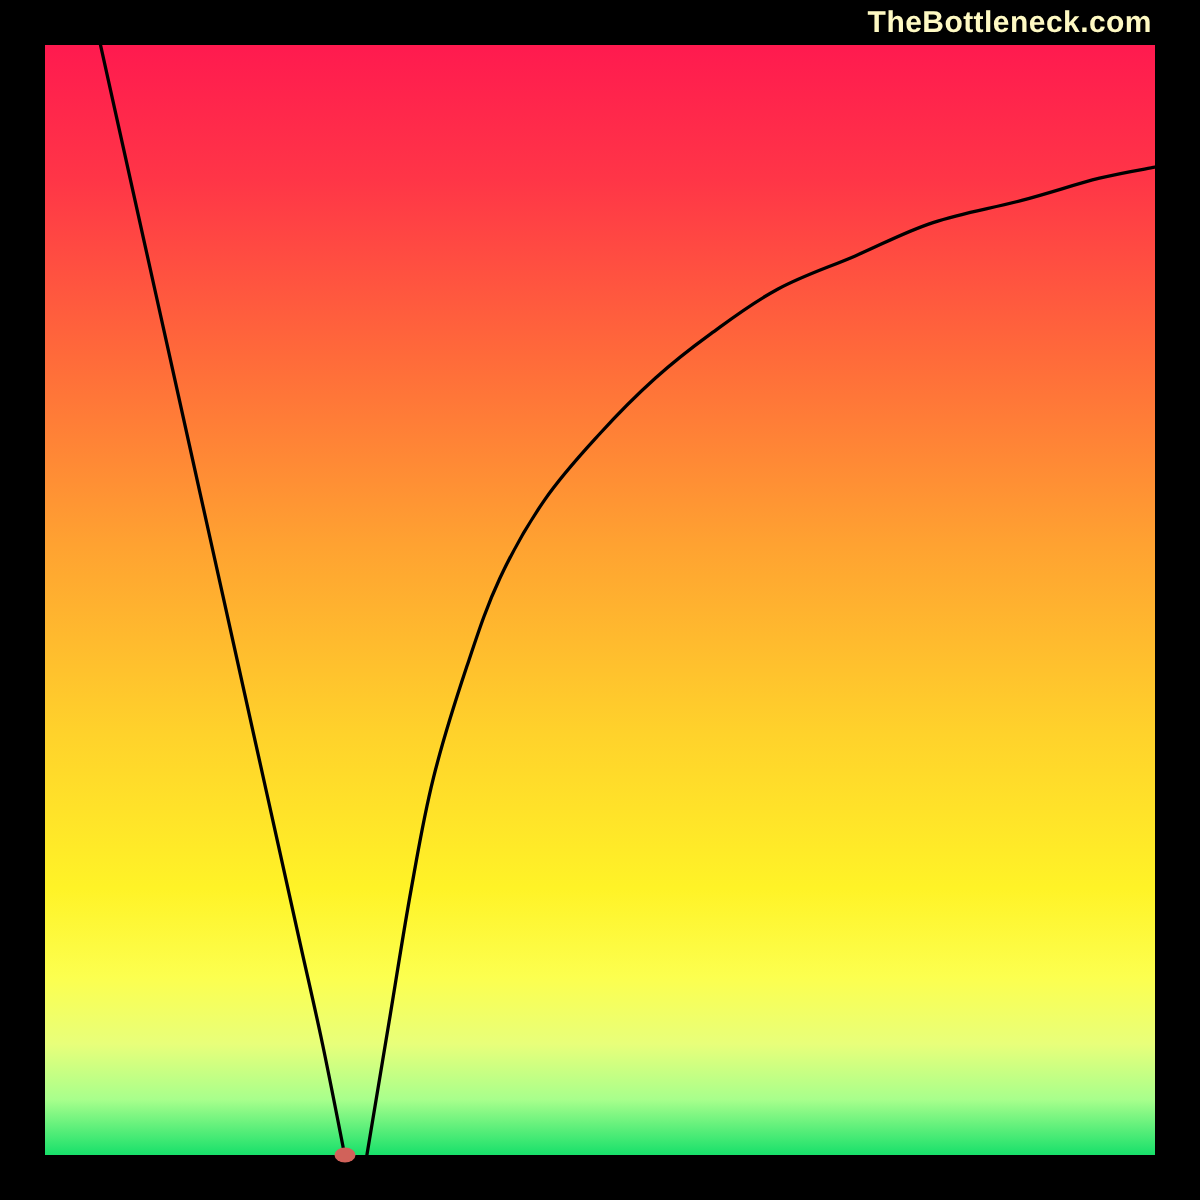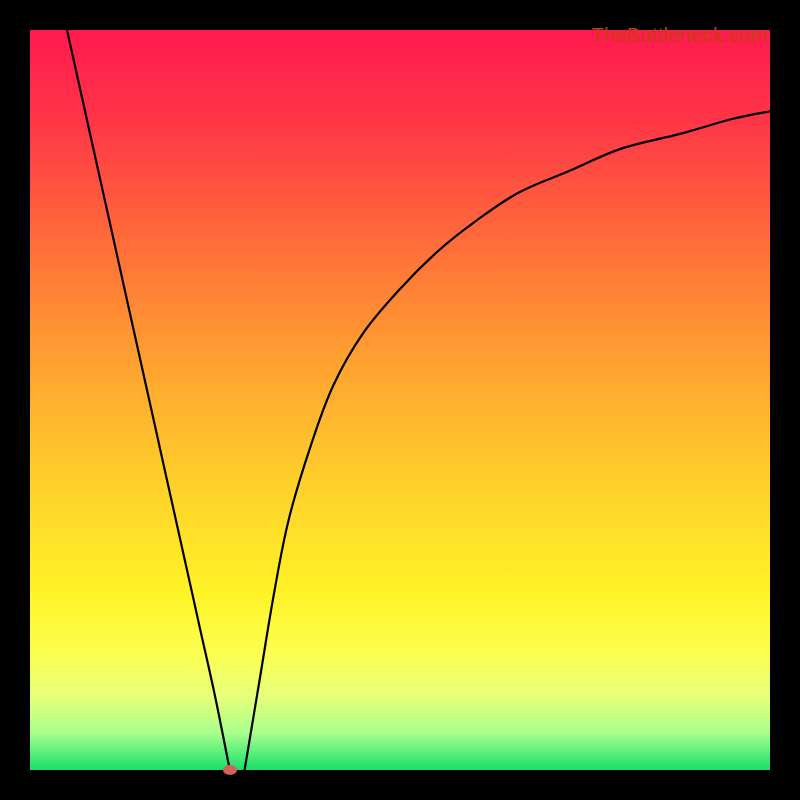--- a/index.html
+++ b/index.html
@@ -22,26 +22,25 @@
   .gradient {
     position: absolute;
     left: 0; top: 0;
     width: 100%;
     height: 100%;
   }
   .watermark {
     position: absolute;
     top: 4px;
     right: 32px;
-    color: #c2410c;
+    color: #fef9c3;
     font-size: 20px;
-    font-weight: 400;
+    font-weight: 700;
     letter-spacing: 0.3px;
     z-index: 5;
-    margin-top: 20px;
   }
   svg.curve {
     position: absolute;
     left: 0; top: 0;
     width: 100%;
     height: 100%;
     z-index: 3;
   }
   .dot {
     position: absolute;

